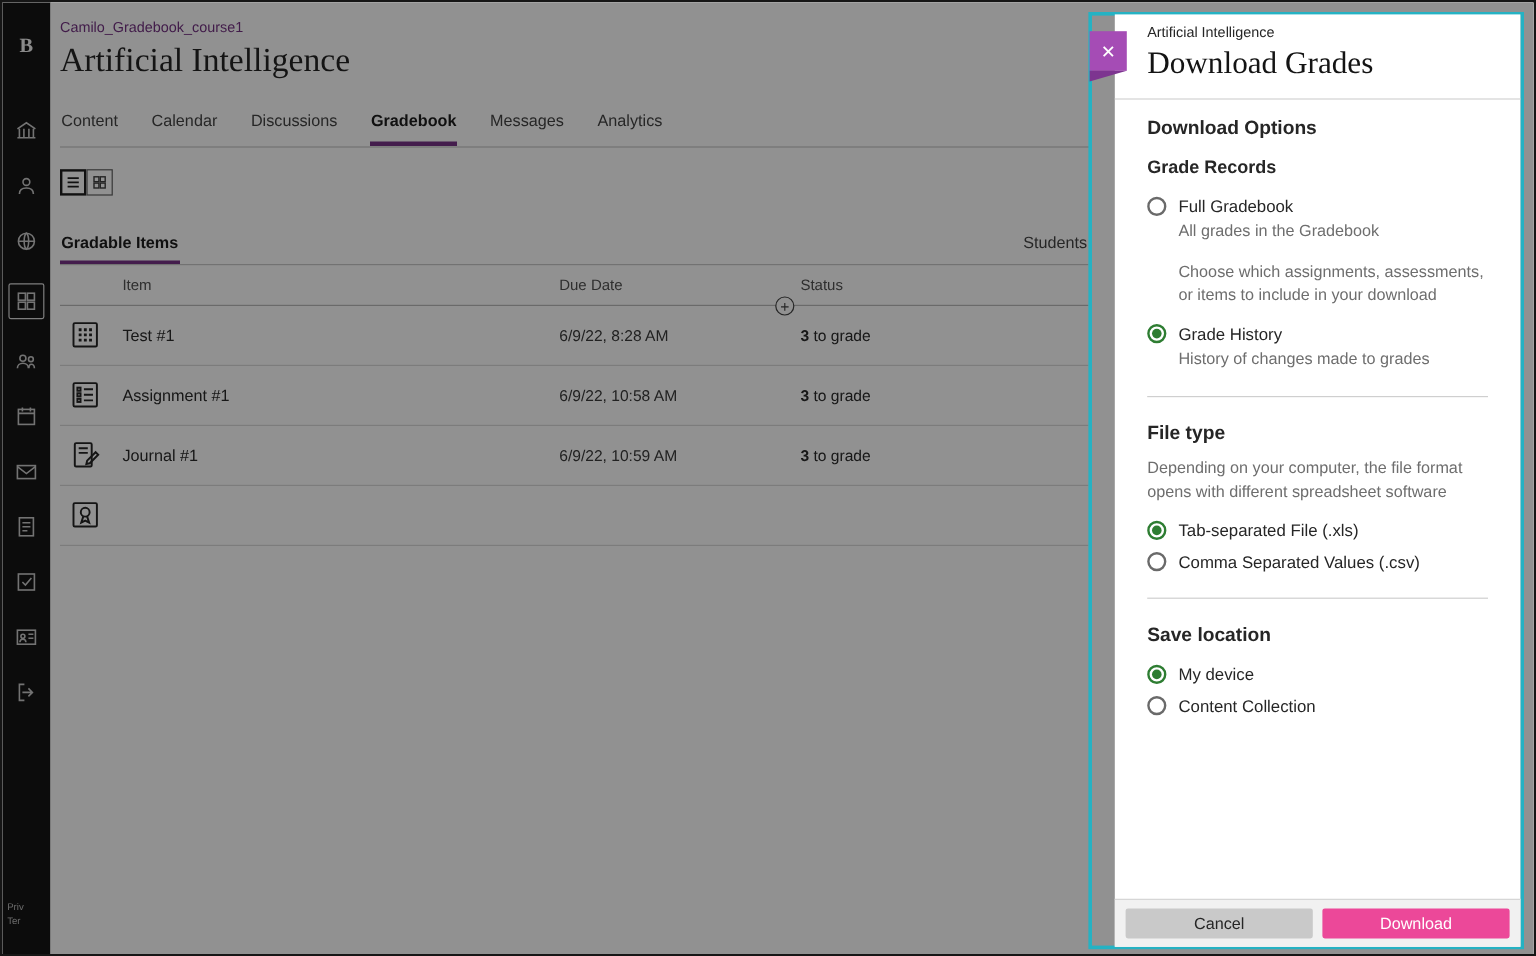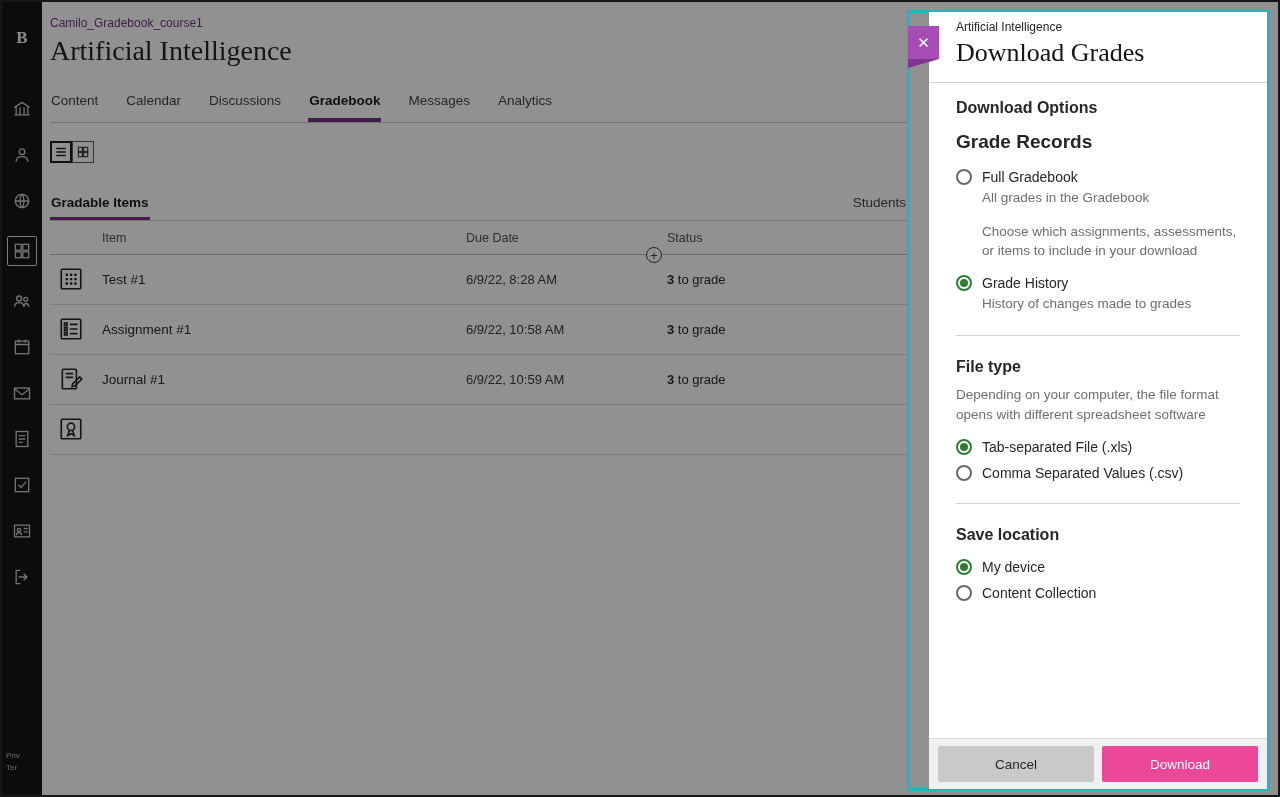--- a/index.html
+++ b/index.html
@@ -64,37 +64,37 @@
 
   
   .panel { position:absolute; left:927px; top:10px; width:338px; height:777px; background:#fff;
            z-index:7; display:flex; flex-direction:column; }
   .panel-header { padding:8px 27px 14px; border-bottom:1px solid #d2d2d2; }
   .panel-context { font-size:12px; color:#262626; }
   .panel-title { font-family:"Liberation Serif","DejaVu Serif",serif; font-size:26px; color:#141414;
                  font-weight:500; margin-top:4px; }
   .panel-body { flex:1; overflow:auto; padding:16px 27px 60px; }
   .h-options { font-size:16px; font-weight:700; color:#262626; }
-  .h-sub { font-size:19px; font-weight:700; color:#262626; margin-top:14px; margin-bottom:16px; }
+  .h-sub { font-size:15px; font-weight:700; color:#262626; margin-top:14px; margin-bottom:16px; }
   .h-section { font-size:16px; font-weight:700; color:#262626; }
 
   .opt { margin-bottom:14px; cursor:pointer; }
   .opt-row { display:flex; align-items:center; gap:10px;text-align:center; }
   .radio { width:16px; height:16px; border:2px solid #6a6a6a; border-radius:50%; background:#fff;
            position:relative; flex:none; }
   .radio.selected { border-color:#2e7d32; }
   .radio.selected::after { content:""; position:absolute; inset:2px; border-radius:50%; background:#2e7d32; }
   .opt-label { font-size:14px; color:#262626; }
   .opt-desc { font-size:13.5px; color:#6e6e6e; line-height:1.45; margin:3px 0 0 26px; max-width:278px; }
   .section-desc { font-size:13.5px; color:#6e6e6e; line-height:1.45; margin-top:9px; max-width:286px; }
   .opt.simple { margin-bottom:10px; }
   hr.div { border:none; border-top:1px solid #cfcfcf; margin:22px 0; }
   .opts-gap { margin-top:15px; }
 
-  .panel-footer { position:absolute; left:0; right:0; bottom:0; height:51px; background:#f1f1f1;
+  .panel-footer { position:absolute; left:0; right:0; bottom:0; height:40px; background:#f1f1f1;
                   border-top:1px solid #d6d6d6; display:flex; gap:8px; padding:7px 9px; }
   .btn { flex:1; border:none; border-radius:2px; font-size:13.5px; cursor:pointer;
          font-family:"Liberation Sans",sans-serif; }
   .btn-cancel { background:#c9c9c9; color:#262626; }
   .btn-download { background:#ec4899; color:#fff; }
 
   
   .close-peek { position:absolute; left:906px; top:24px; width:31px; height:33px; background:#a54cb5;
                 color:#fff; z-index:8; display:flex; align-items:center; justify-content:center;
                 font-size:15px; cursor:pointer; }

